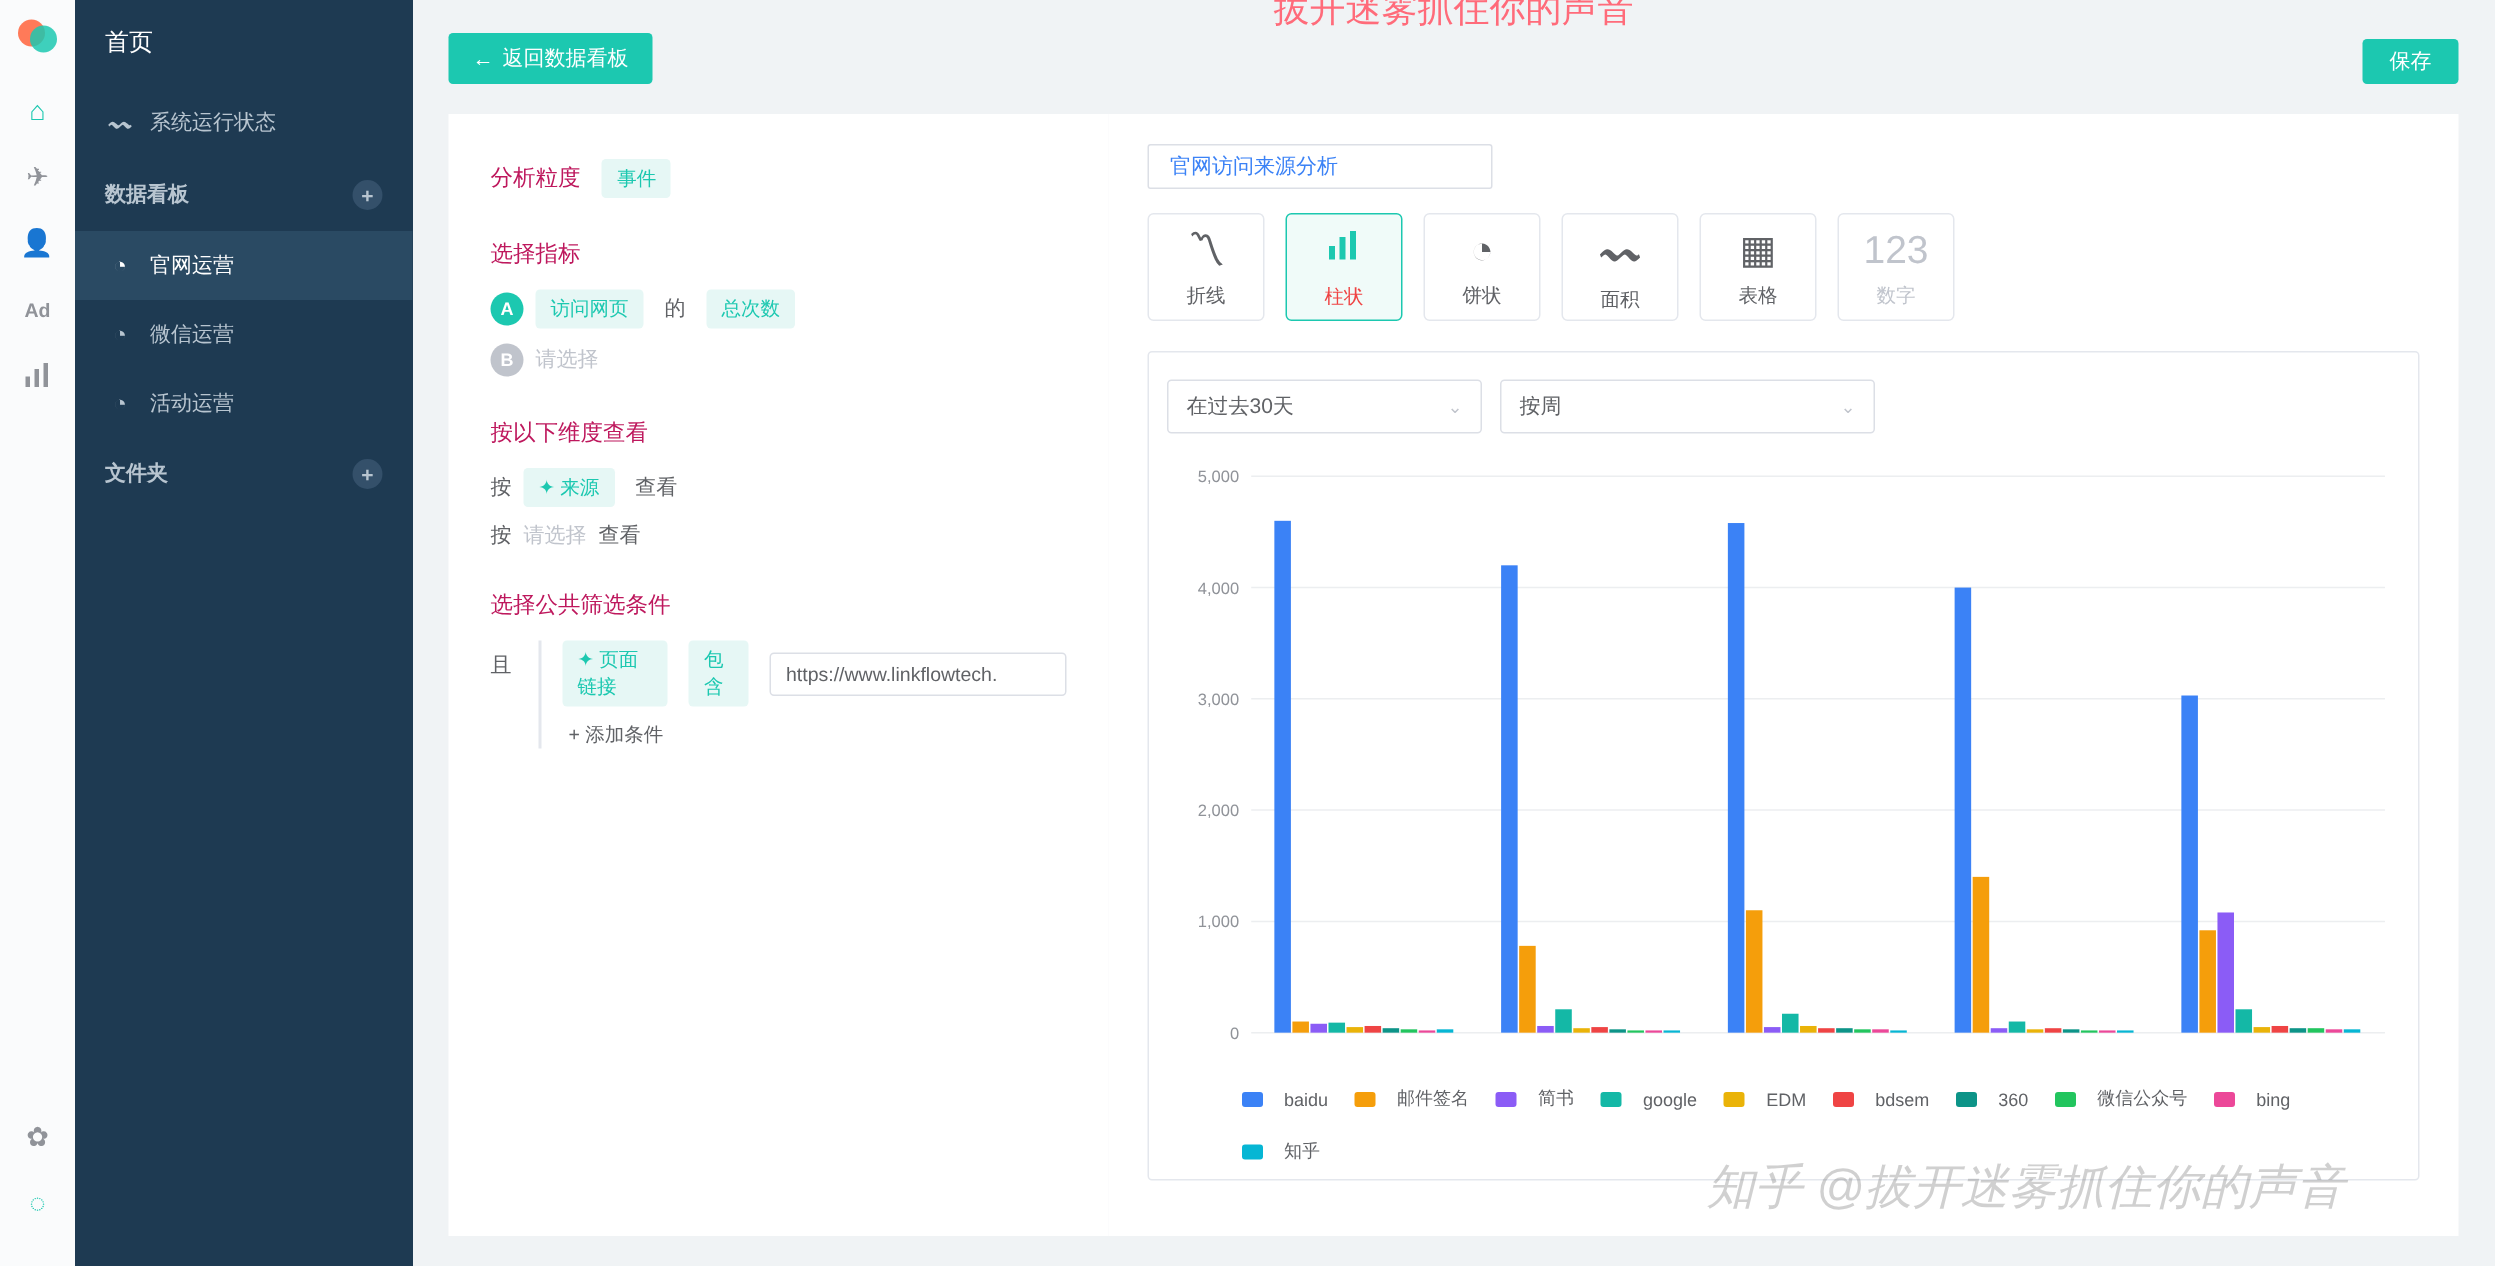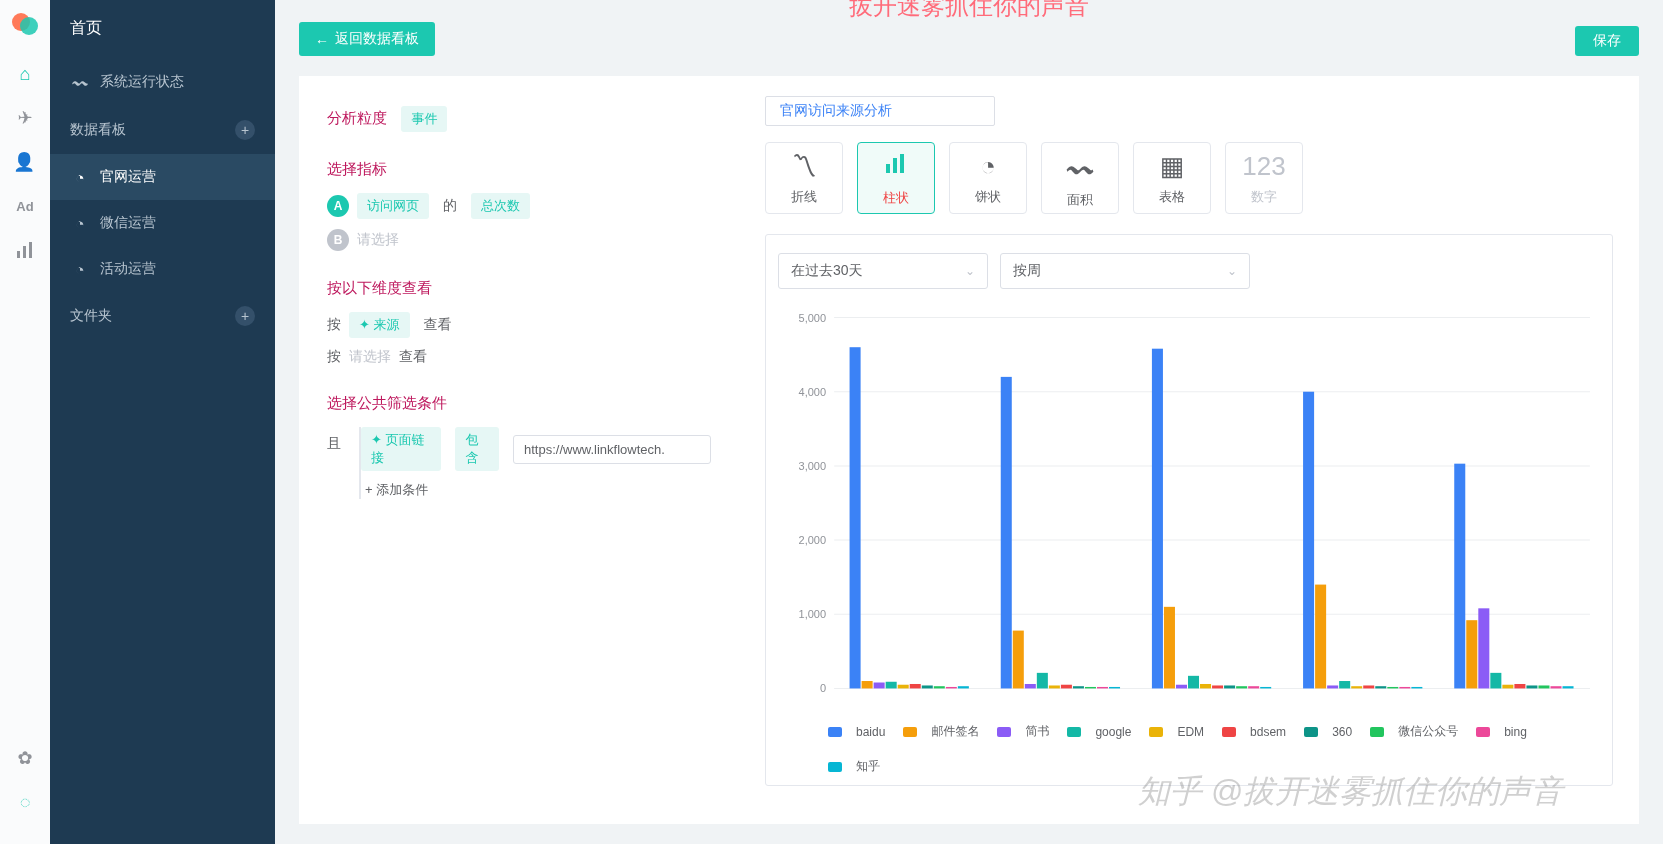--- a/index.html
+++ b/index.html
@@ -12,21 +12,21 @@
 .icon-rail .rail-icon.active { color: #1cc8b0; }
 .icon-rail .rail-bottom { margin-top: auto; margin-bottom: 20px; }
 .icon-rail .ad-text { font-size: 13px; font-weight: bold; color: #909399; }
 
 
 .sidebar { position: fixed; left: 50px; top: 0; width: 225px; height: 100%; background: #1e3a52; color: #b8c5d0; z-index: 90; }
 .sidebar-title { padding: 18px 20px; font-size: 16px; color: #fff; font-weight: 500; }
 .sidebar-item { padding: 14px 20px; display: flex; align-items: center; cursor: pointer; font-size: 14px; color: #b8c5d0; }
 .sidebar-item.active { background: #2a4a63; color: #fff; }
 .sidebar-item .si-icon { width: 20px; margin-right: 10px; display: inline-flex; align-items: center; justify-content: center; font-size: 15px; }
-.sidebar-group { padding: 14px 20px; display: flex; align-items: center; justify-content: space-between; font-size: 14px; cursor: pointer; }
+.sidebar-group { padding: 14px 20px; display: flex; align-items: center; justify-content: space-between; font-size: 14px; cursor: pointer; font-weight: bold; }
 .sidebar-group .plus { width: 20px; height: 20px; border-radius: 50%; background: #34506a; color: #b8c5d0; display: flex; align-items: center; justify-content: center; font-size: 14px; }
 
 
 .topbar { position: fixed; left: 275px; right: 0; top: 0; height: 56px; display: flex; align-items: flex-end; justify-content: space-between; padding: 0 24px; z-index: 80; }
 .back-btn { background: #1cc8b0; color: #fff; border: none; padding: 8px 16px; border-radius: 3px; font-size: 14px; cursor: pointer; display: flex; align-items: center; gap: 6px; }
 .save-btn { background: #1cc8b0; color: #fff; border: none; padding: 6px 18px; border-radius: 3px; font-size: 14px; cursor: pointer; }
 .header-text { position: absolute; top: -10px; left: 50%; transform: translateX(-50%); font-size: 24px; color: #ff6b7a; font-weight: 500; white-space: nowrap; }
 
 
 .main { position: absolute; left: 275px; right: 0; top: 56px; bottom: 0; padding: 20px 24px; display: flex; gap: 0; }
@@ -39,21 +39,21 @@
 .tag { display: inline-block; background: #e6f7f5; color: #1cc8b0; padding: 4px 10px; border-radius: 3px; font-size: 13px; margin-right: 6px; }
 .tag-text { color: #606266; font-size: 14px; margin-right: 6px; }
 
 .metric-row { display: flex; align-items: center; gap: 8px; margin-bottom: 10px; font-size: 14px; }
 .badge-circle { width: 22px; height: 22px; border-radius: 50%; background: #1cc8b0; color: #fff; display: inline-flex; align-items: center; justify-content: center; font-size: 12px; font-weight: bold; }
 .badge-circle.gray { background: #c0c4cc; }
 .placeholder-text { color: #c0c4cc; font-size: 14px; }
 
 .dim-row { display: flex; align-items: center; gap: 8px; margin-bottom: 10px; font-size: 14px; color: #606266; }
 
-.filter-block { border-left: 2px solid #e4e7ed; padding-left: 0; margin-left: 10px; }
+.filter-block { border-left: 2px solid #e4e7ed; padding-left: 14px; margin-left: 10px; }
 .filter-row { display: flex; align-items: center; gap: 8px; margin-bottom: 10px; }
 .filter-label { font-size: 14px; color: #606266; margin-right: 8px; }
 .url-input { border: 1px solid #dcdfe6; padding: 6px 10px; font-size: 13px; width: 210px; border-radius: 3px; color: #606266; }
 .add-condition { color: #606266; font-size: 13px; cursor: pointer; padding-left: 4px; }
 
 
 .chart-title-input { border: 1px solid #dcdfe6; padding: 6px 14px; font-size: 14px; color: #3b82f6; width: 230px; border-radius: 2px; margin-bottom: 16px; }
 
 .chart-type-row { display: flex; gap: 14px; margin-bottom: 20px; }
 .chart-type-btn { width: 78px; height: 72px; border: 1px solid #e4e7ed; border-radius: 4px; display: flex; flex-direction: column; align-items: center; justify-content: center; gap: 6px; cursor: pointer; color: #606266; font-size: 13px; background: #fff; }

